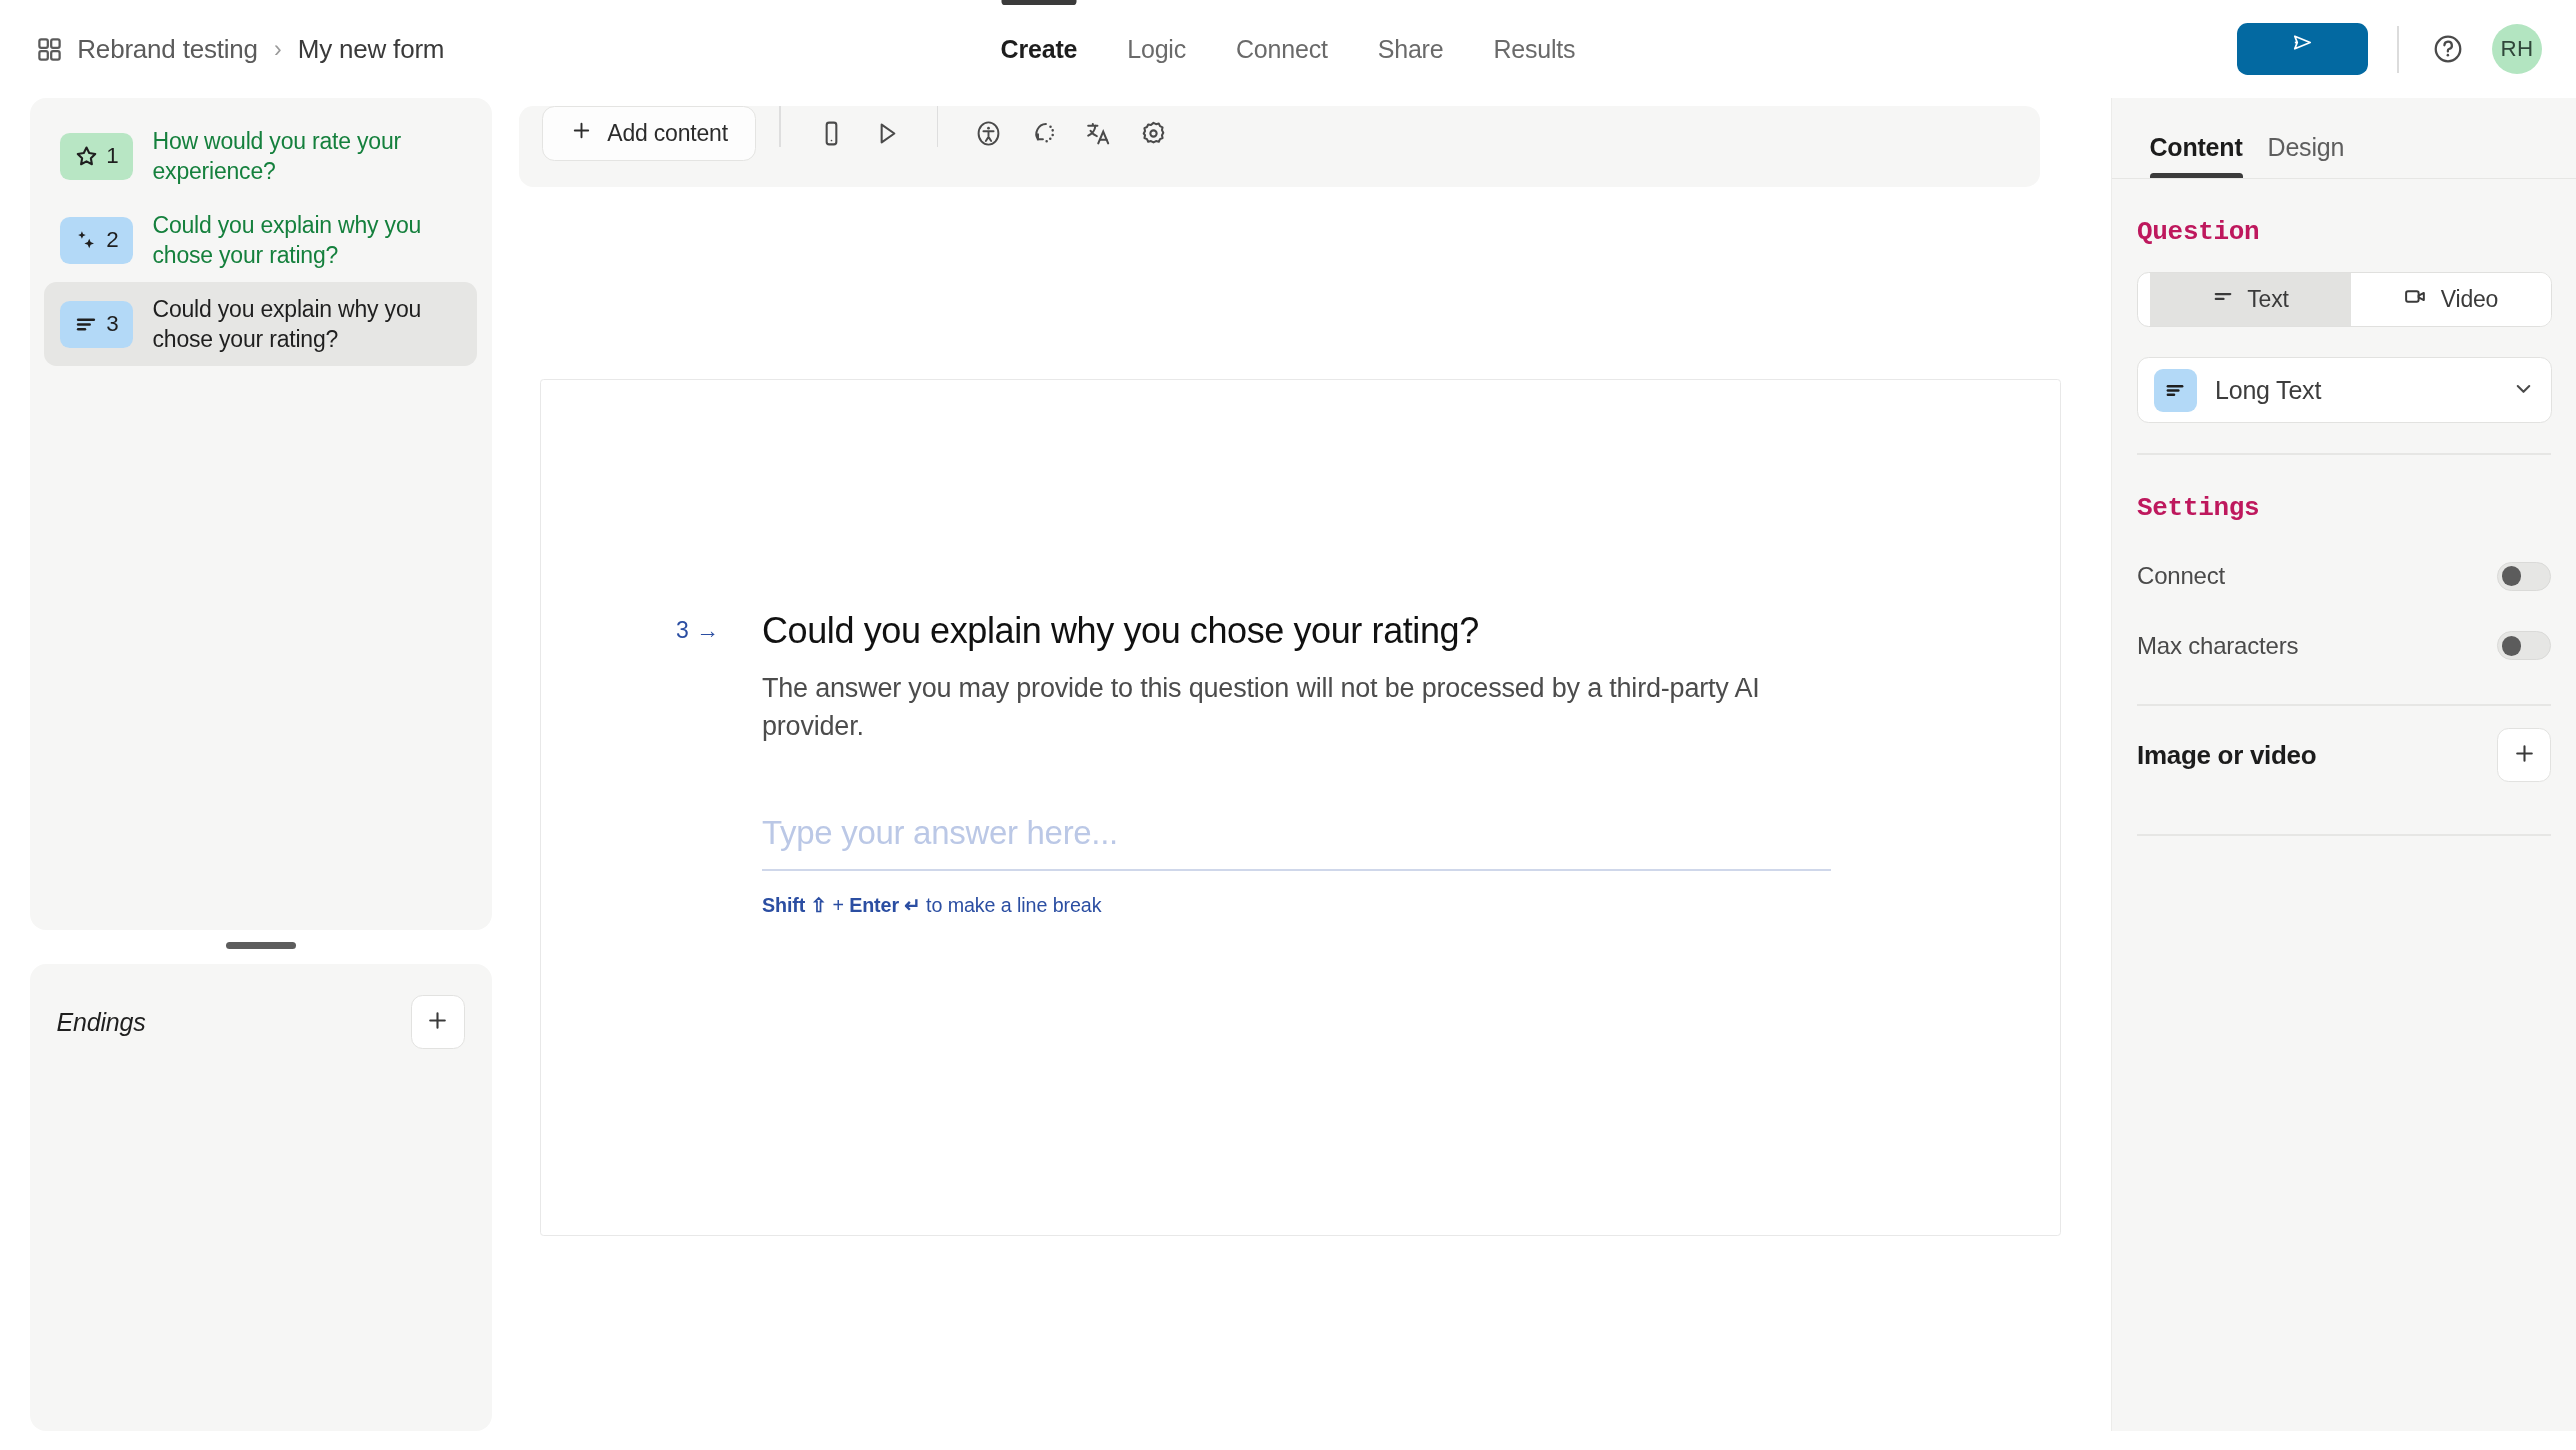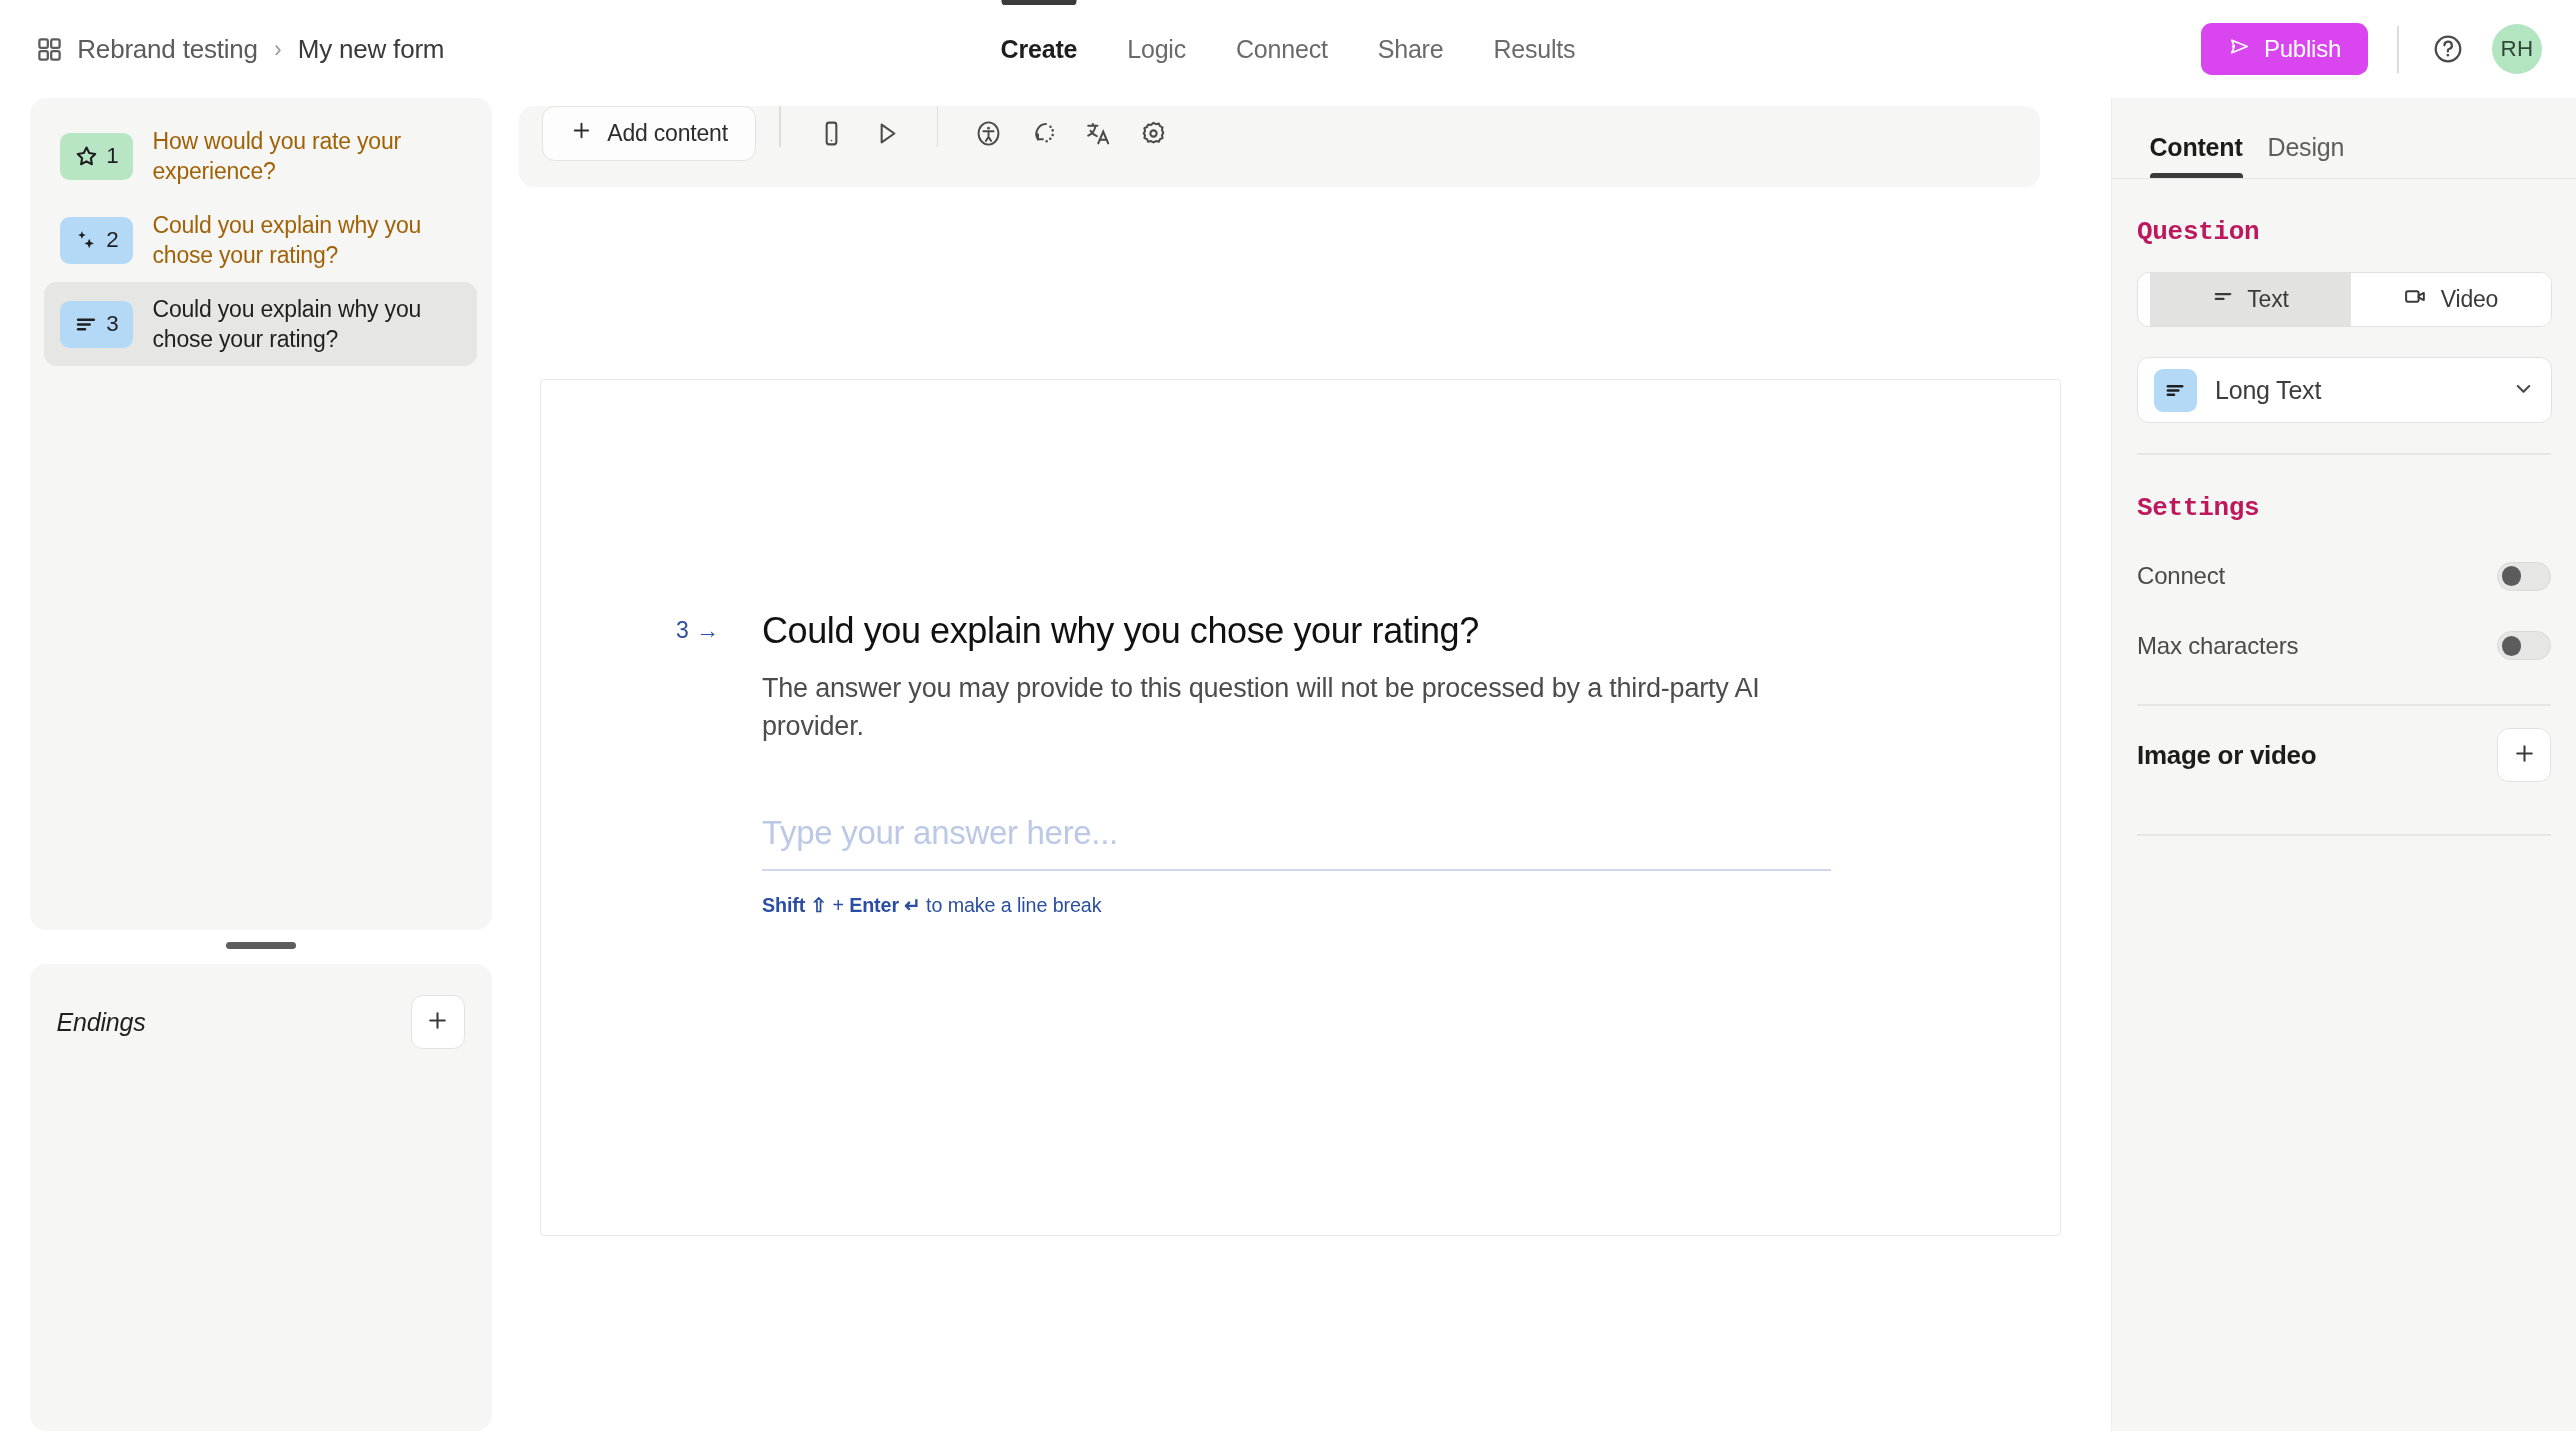--- a/index.html
+++ b/index.html
@@ -43,25 +43,26 @@
     content: ""; position: absolute; top: 0; left: 50%; transform: translateX(-50%);
     width: 75px; height: 5.4px; background: #3b3b3b; border-radius: 0 0 3.6px 3.6px;
   }
 
   .topright {
     position: absolute; right: 34px; top: 0; height: 98px;
     display: flex; align-items: center; gap: 0;
   }
   .publish-btn {
     display: flex; align-items: center; gap: 12.5px;
-    background: #d946ef; color: #ffffff;
+    background: #0369a1; color: #ffffff;
     border: none; border-radius: 10.7px;
     height: 52px; padding: 8px 27px;
     font-size: 24px; font-family: inherit; letter-spacing: -0.2px;
     cursor: pointer;
+    flex-direction: column;
   }
   .vdiv { width: 1.8px; height: 47px; background: #dcdcdc; margin: 0 29px; }
   .help-btn {
     width: 39px; height: 39px; display: flex; align-items: center; justify-content: center;
     cursor: pointer; background: none; border: none;
   }
   .avatar {
     width: 50px; height: 50px; border-radius: 50%;
     background: #b3e5c1; color: #30473a;
     display: flex; align-items: center; justify-content: center;
@@ -83,21 +84,21 @@
   .q-item.selected { background: #e6e6e4; }
   .q-badge {
     flex: 0 0 auto; width: 73px; height: 47px; border-radius: 9.8px;
     display: flex; align-items: center; justify-content: center; gap: 7.2px;
   }
   .q-badge.green { background: #b8e6c4; }
   .q-badge.blue  { background: #b3d9f7; }
   .q-badge svg { display: block; }
   .q-num { font-size: 22.4px; color: #1f1f1f; }
   .q-label {
-    font-size: 23px; line-height: 1.32; color: #a16207; letter-spacing: -0.2px;
+    font-size: 23px; line-height: 1.32; color: #15803d; letter-spacing: -0.2px;
   }
   .q-item.selected .q-label { color: #1f1f1f; }
 
   .drag-handle {
     position: absolute; left: 29.5px; top: 934px; width: 462px; height: 23px;
     display: flex; align-items: center; justify-content: center; cursor: ns-resize;
   }
   .drag-handle i { display: block; width: 70px; height: 6.3px; background: #5d5d5d; border-radius: 3.6px; }
 
   .endings-head {

